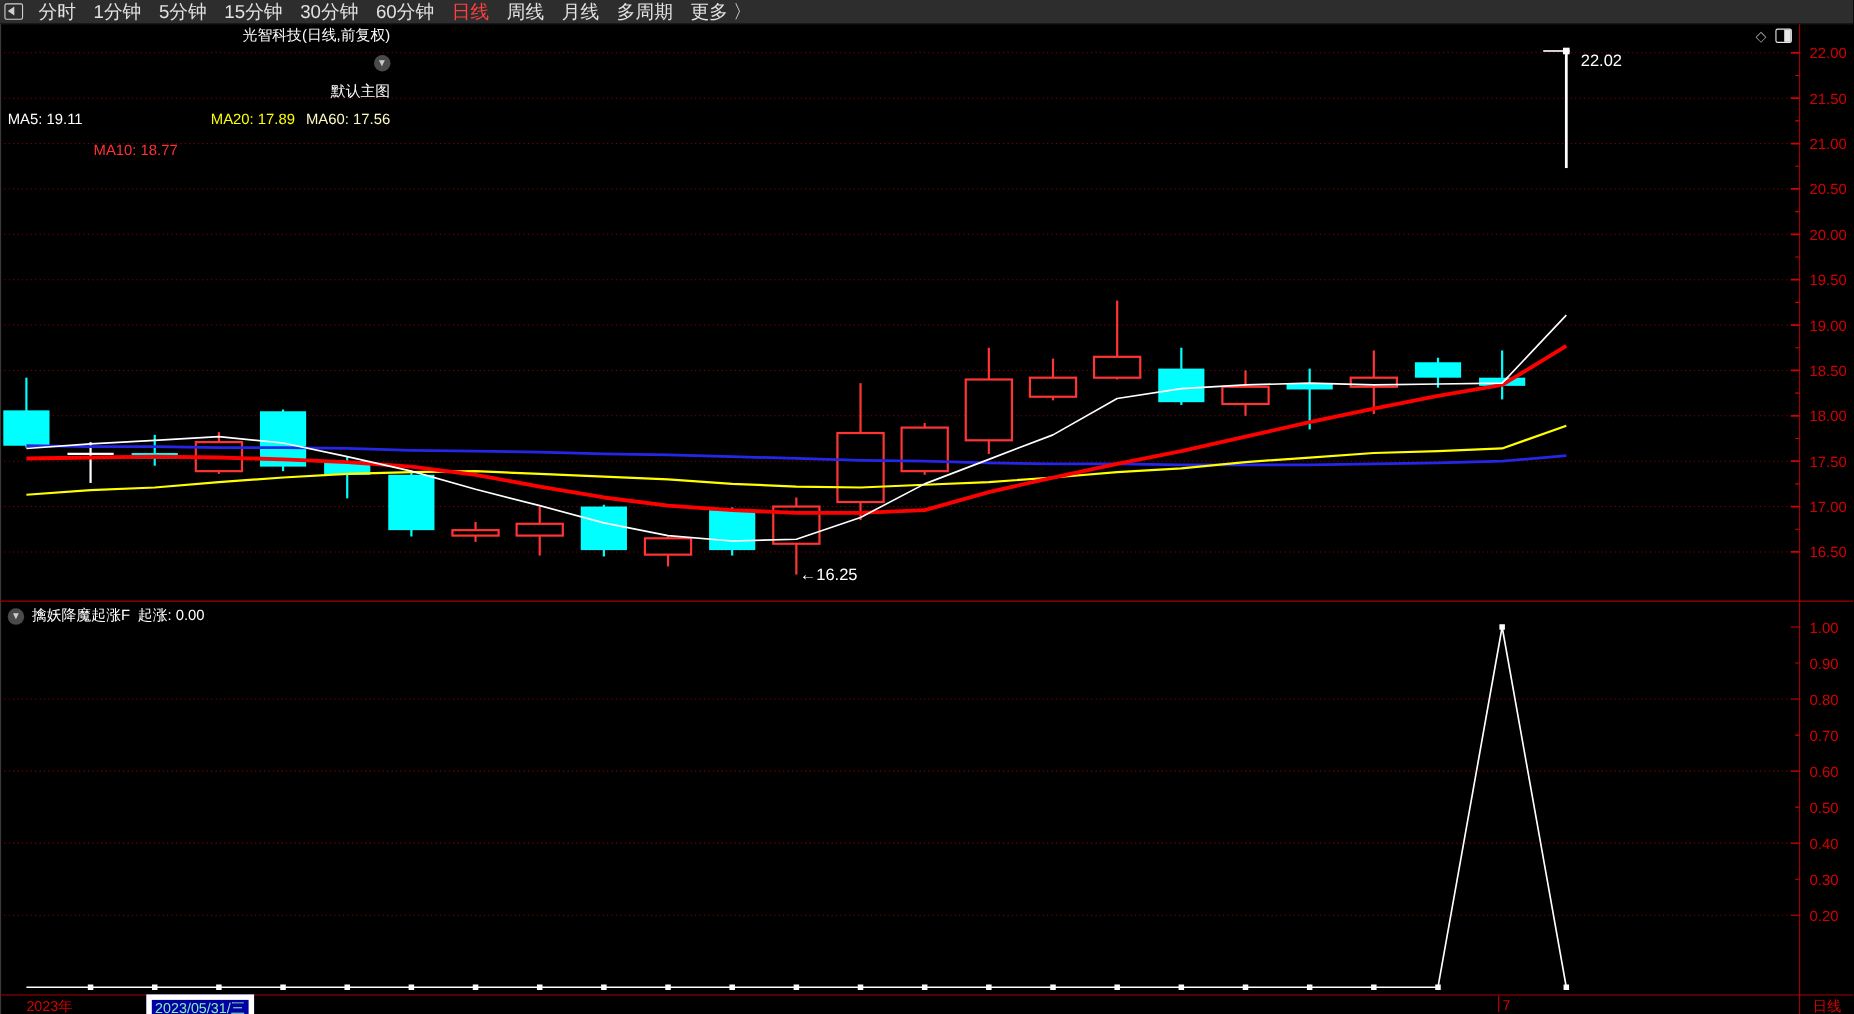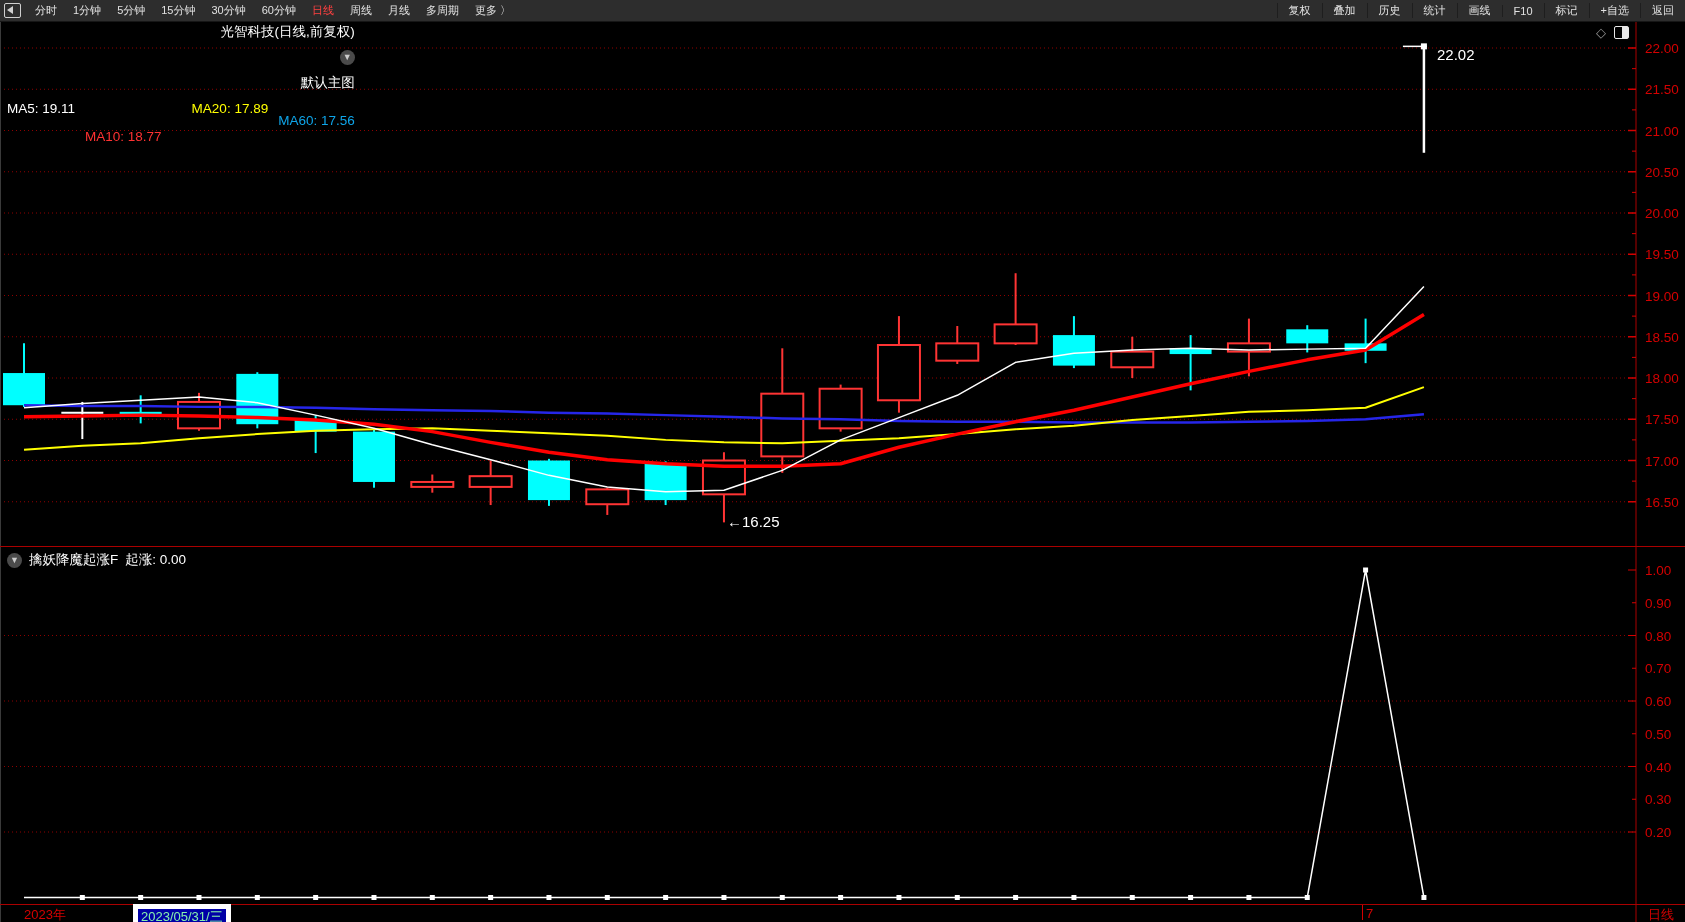--- a/index.html
+++ b/index.html
@@ -2,21 +2,21 @@
 <html><head>
 <meta charset="utf-8">
 <style>
   html,body{margin:0;padding:0;background:#000;}
   body{width:1685px;height:922px;position:relative;overflow:hidden;
        font-family:"Liberation Sans","DejaVu Sans",sans-serif;}
   #chart-svg{position:absolute;left:0;top:0;z-index:1;}
   
   .menubar{position:absolute;left:0;top:0;width:1685px;height:22px;background:#2d2d2d;
            border-bottom:1px solid #161616;display:flex;align-items:center;color:#e2e2e2;
-           font-size:11px;z-index:5;box-sizing:border-box;}
+           font-size:17px;z-index:5;box-sizing:border-box;}
   .app-icon{width:15px;height:13px;margin:0 6px 0 4px;border:1px solid #cfcfcf;border-radius:2px;
             position:relative;background:#2d2d2d;}
   .app-icon:before{content:"";position:absolute;left:2px;top:2px;border-top:4px solid transparent;
             border-bottom:4px solid transparent;border-right:6px solid #cfcfcf;}
   .menu-left{display:flex;align-items:center;}
   .menu-item{padding:0 8px;white-space:nowrap;cursor:default;}
   .menu-item.active{color:#ff4040;}
   .menu-right{margin-left:auto;display:flex;align-items:center;}
   .menu-right .menu-item{padding:0 11px;border-left:1px solid #1e1e1e;}
   
@@ -233,42 +233,31 @@
       <span class="menu-item">5分钟</span>
       <span class="menu-item">15分钟</span>
       <span class="menu-item">30分钟</span>
       <span class="menu-item">60分钟</span>
       <span class="menu-item active">日线</span>
       <span class="menu-item">周线</span>
       <span class="menu-item">月线</span>
       <span class="menu-item">多周期</span>
       <span class="menu-item">更多 〉</span>
     </div>
-  <div class="menu-right" id="menu-right">
-      <span class="menu-item">复权</span>
-      <span class="menu-item">叠加</span>
-      <span class="menu-item">历史</span>
-      <span class="menu-item">统计</span>
-      <span class="menu-item">画线</span>
-      <span class="menu-item">F10</span>
-      <span class="menu-item">标记</span>
-      <span class="menu-item">+自选</span>
-      <span class="menu-item">返回</span>
-    </div>
 </div>
 
 <div class="titlerow">
   <span>光智科技(日线,前复权)</span>
   <span class="circle-icon">▼</span>
   <span>默认主图</span>
   <span id="ma-legend" style="display:flex;gap:10px;">
       <span class="ma-item" style="color: #ffffff;">MA5: 19.11</span>
       <span class="ma-item" style="color: rgb(255, 50, 50); margin-top: 28px;">MA10: 18.77</span>
       <span class="ma-item" style="color: rgb(255, 255, 0); margin-left: 20px;">MA20: 17.89</span>
-      <span class="ma-item" style="color: #0ea5e9; margin-top: 12px;">MA60: 17.56</span>
+      <span class="ma-item" style="color: #fef9c3;">MA60: 17.56</span>
     </span>
 </div>
 
 <div class="corner-icons">
   <span class="diamond-icon">◇</span>
   <span class="panel-icon"></span>
 </div>
 
 <div class="ind-label-row">
   <span class="circle-icon">▼</span>

